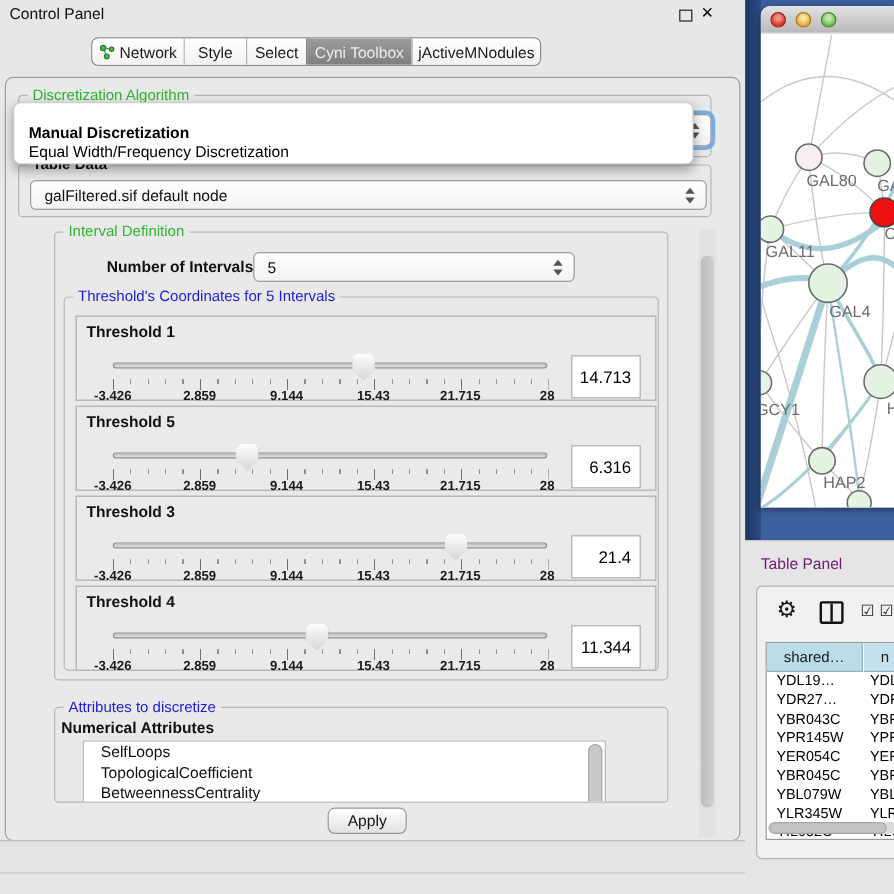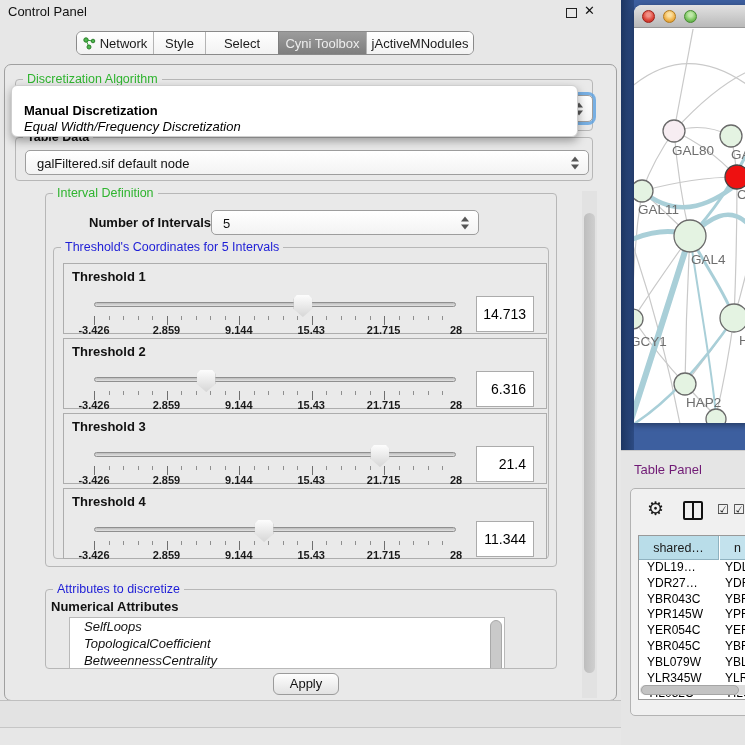--- a/index.html
+++ b/index.html
@@ -36,21 +36,21 @@
   .combo .val { position:absolute; left:11px; top:50%; transform:translateY(-50%); white-space:nowrap; }
   .spin { position:absolute; right:8px; top:50%; transform:translateY(-50%); width:9px; height:13px; }
   .spin::before { content:""; position:absolute; left:0; top:0; border-left:4.5px solid transparent; border-right:4.5px solid transparent; border-bottom:5px solid #555; }
   .spin::after  { content:""; position:absolute; left:0; bottom:0; border-left:4.5px solid transparent; border-right:4.5px solid transparent; border-top:5px solid #555; }
   .combo.focused { box-shadow:0 0 0 3px rgba(90,160,225,.8); }
 
   .popup { position:absolute; left:10px; top:84px; width:567px; height:52px; background:#fff;
            border:1px solid #cfcfcf; border-radius:6px; box-shadow:0 4px 10px rgba(0,0,0,.35); z-index:30; }
   .popup .prompt { position:absolute; left:0; right:0; top:2px; text-align:center; font-size:12.5px; color:#b3b3b3; }
   .popup .it1 { position:absolute; left:12px; top:17px; font-size:13px; font-weight:bold; color:#000; }
-  .popup .it2 { position:absolute; left:12px; top:33px; font-size:13px; color:#000;font-style:italic; }
+  .popup .it2 { position:absolute; left:12px; top:33px; font-size:13px; color:#000; }
 
   .lbl-bold { position:absolute; font-size:13px; font-weight:bold; color:#111; white-space:nowrap; }
 
   .thr { position:absolute; left:58px; width:484px; height:71px; border:1px solid #adadad; background:#eaeaea; }
   .thr .t-label { position:absolute; left:8px; top:5px; font-size:13px; font-weight:bold; color:#111; }
   .slider-zone { position:absolute; left:30px; top:0; width:362px; height:71px; }
   .track { position:absolute; left:0; top:38px; width:362px; height:5px; border:1px solid #8f8f8f; border-radius:3px;
            background:linear-gradient(#bcbcbc,#e3e3e3); }
   .thumb { position:absolute; top:31px; width:19px; height:22px; transform:translateX(-50%);
            background:linear-gradient(#fdfdfd,#d6d6d6);
@@ -133,21 +133,21 @@
               <circle cx="3" cy="3" r="2.2" fill="#4cb84c" stroke="#2d7f2d"></circle>
               <circle cx="10" cy="4" r="1.8" fill="#4cb84c" stroke="#2d7f2d"></circle>
               <circle cx="6" cy="10" r="2" fill="#4cb84c" stroke="#2d7f2d"></circle>
             </svg>
         </span>
         <span>Network</span>
       </div>
       <div class="tab" style="width:52px">
           <span>Style</span>
         </div>
-      <div class="tab" style="width:73px">
+      <div class="tab" style="width:50px">
           <span>Select</span>
         </div>
       <div class="tab selected" style="width:88px">
           <span>Cyni Toolbox</span>
         </div>
       <div class="tab" style="width:107px">
           <span>jActiveMNodules</span>
         </div>
     </div>
 
@@ -196,21 +196,21 @@
             <span style="left:40%">9.144</span>
             <span style="left:60%">15.43</span>
             <span style="left:80%">21.715</span>
             <span style="left:100%">28</span>
           </div>
         </div>
         <div class="vbox">14.713</div>
       </div>
 
       <div class="thr" style="top:273px;">
-        <div class="t-label">Threshold 2</div>
+        <div class="t-label">Threshold 5</div>
         <div class="slider-zone">
           <div class="track"></div>
           <div class="thumb" style="left: 31%;"></div>
           <div class="ticks-minor"></div>
           <div class="ticks-major"></div>
           <div class="scale">
             <span style="left:0%">-3.426</span>
             <span style="left:20%">2.859</span>
             <span style="left:40%">9.144</span>
             <span style="left:60%">15.43</span>
@@ -255,21 +255,21 @@
             <span style="left:80%">21.715</span>
             <span style="left:100%">28</span>
           </div>
         </div>
         <div class="vbox">11.344</div>
       </div>
 
       <div class="group" style="left:40px; top:524px; width:512px; height:80px;"></div>
       <div class="group-title t-blue" style="left:48px; top:517px;">Attributes to discretize</div>
       <div class="lbl-bold" style="left:46px; top:534px;">Numerical Attributes</div>
-      <div class="attr-list" style="top:552px;font-style:italic;">
+      <div class="attr-list" style="top:552px;">
         <div class="item">SelfLoops</div>
         <div class="item">TopologicalCoefficient</div>
         <div class="item">BetweennessCentrality</div>
         <div class="attr-sb"></div>
       </div>
 
       <div class="main-sb" style="top:126px; height:507px;">
         <div class="sb-thumb"></div>
       </div>
 

